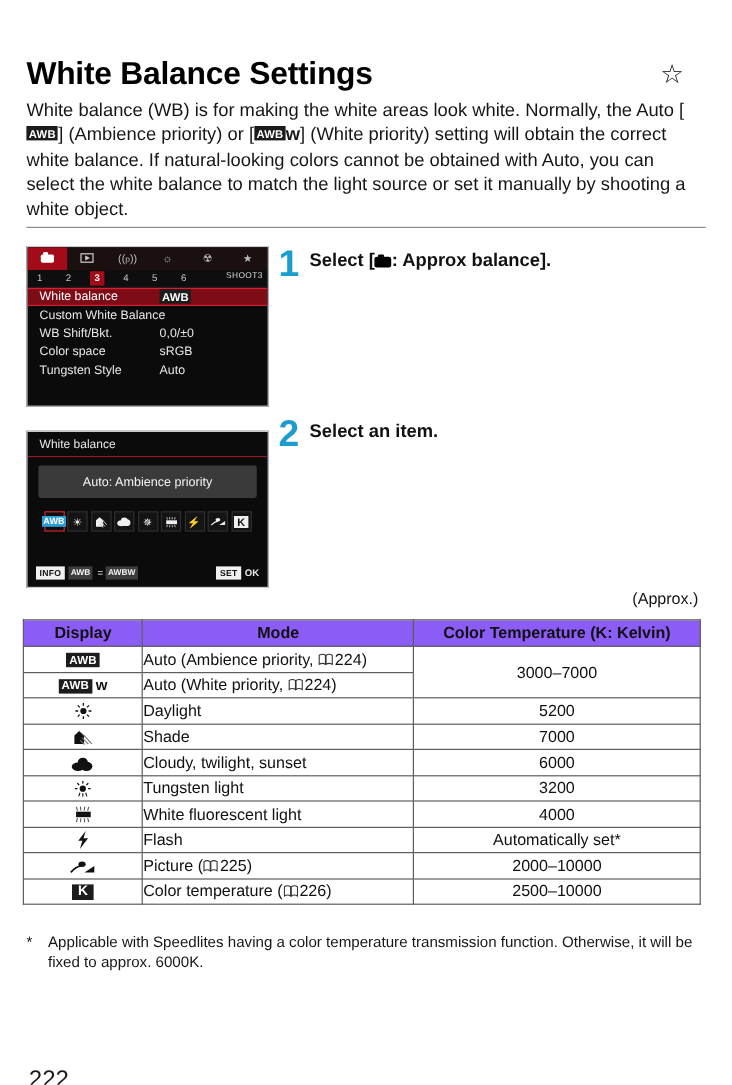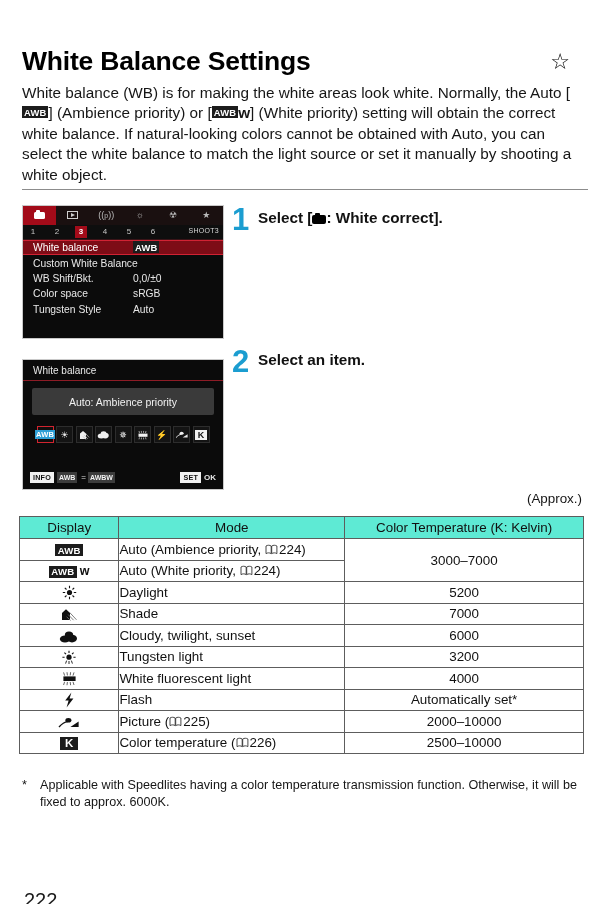--- a/index.html
+++ b/index.html
@@ -349,22 +349,22 @@
     font-size: 13.4px;
     color: #111;
   }
   table.wb-table td, table.wb-table th {
     border: 1px solid #5d5d5d;
     padding: 0;
     height: 21.5px;
     box-sizing: border-box;
   }
   table.wb-table thead th {
-    background: #5eead4;
-    font-weight: normal;
+    background: #8b5cf6;
+    font-weight: bold;
     font-size: 13.4px;
     text-align: center;
     height: 22px;
   }
   .col-display { width: 92px; }
   .col-mode    { width: 209px; }
   .col-temp    { width: 221px; }
   td.c-display { text-align: center; }
   td.c-mode    { text-align: left; padding-left: 9px; }
   td.c-temp    { text-align: center; }
@@ -539,21 +539,21 @@
       <span class="eq">=</span>
       <span class="chip-dark">AWBW</span>
       <span class="spacer"></span>
       <span class="chip">SET</span>
       <span class="okword">OK</span>
     </div>
   </div>
 
   <div class="step" id="step1">
     <div class="step-num">1</div>
-    <div class="step-text"><span>Select [</span><span class="cam-glyph"></span><span>: White correct].</span></div>
+    <div class="step-text"><span>Select [</span><span class="cam-glyph"></span><span>: Approx balance].</span></div>
   </div>
 
   <div class="step" id="step2">
     <div class="step-num">2</div>
     <div class="step-text">Select an item.</div>
   </div>
 
   <div class="approx">(Approx.)</div>
 
   <table class="wb-table">

